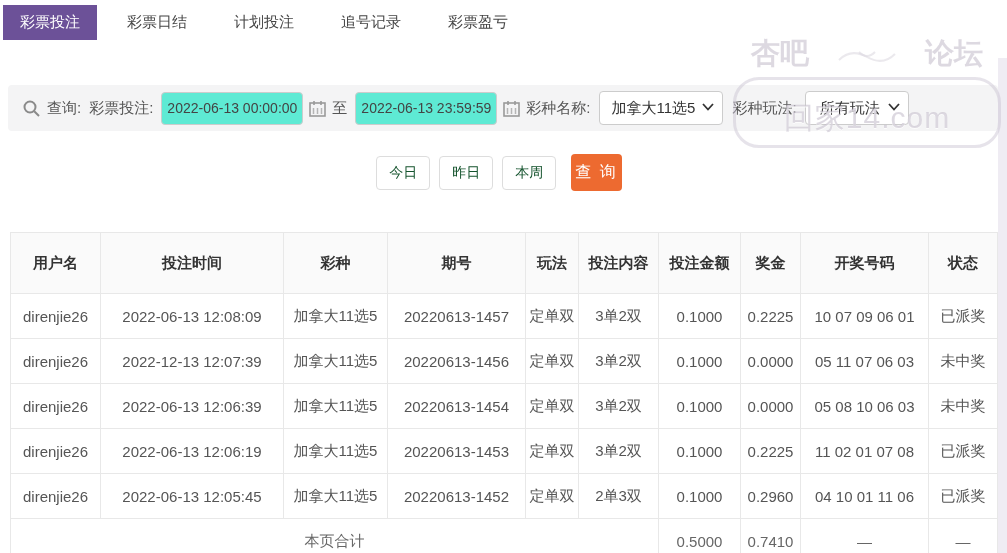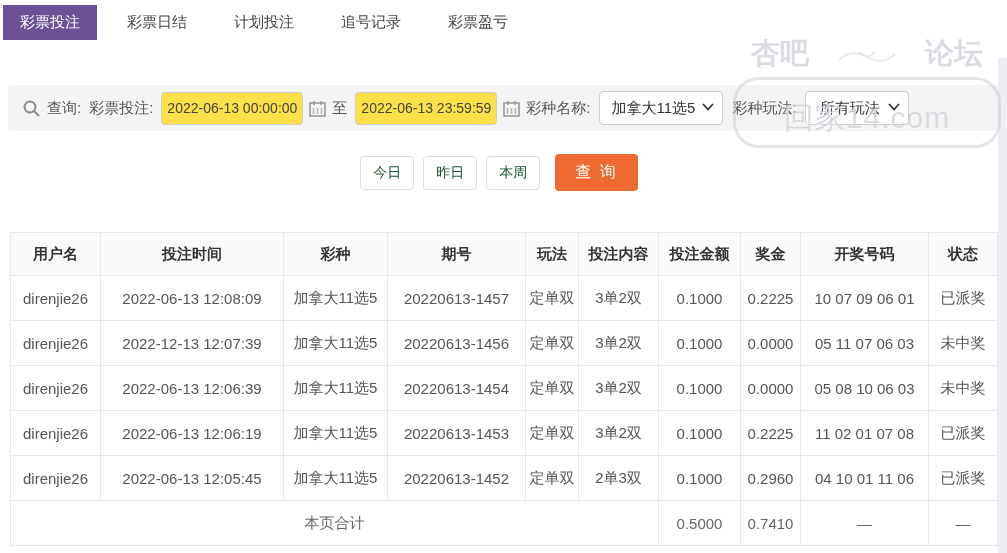--- a/index.html
+++ b/index.html
@@ -20,37 +20,37 @@
   .wm-top { display:flex; justify-content:space-between; align-items:center; padding:0 18px; font-size:29px; font-weight:bold;
             color:rgba(193,186,201,0.55); text-shadow:0 1px 0 rgba(255,255,255,0.7); }
   .wm-orn { opacity:.55; margin-top:10px; }
   .wm-frame { margin-top:2px; border:3px solid rgba(200,193,209,0.45); border-radius:26px; padding:18px 4px 6px 4px; }
   .wm-bottom { font-size:30px; font-weight:normal; letter-spacing:1px;
                color:rgba(193,186,201,0.55); text-shadow:0 1px 0 rgba(255,255,255,0.7); white-space:nowrap; }
   
   .search-panel { position:absolute; left:8px; top:85px; width:990px; height:46px; background:#f4f4f5; border-radius:4px;
                   display:flex; align-items:center; padding-left:14px; font-size:15px; color:#555; }
   .search-panel .lbl { margin-right:8px; white-space:nowrap; }
-  .inp { width:142px; height:33px; border:1px solid #ccc; border-radius:4px; background:#fde047;
+  .inp { width:142px; height:33px; border:1px solid #ccc; border-radius:4px; background:#5eead4;
          text-align:center; font-size:14px; color:#444; font-family:"Liberation Sans","DejaVu Sans",sans-serif; }
   .icon-btn { display:inline-flex; align-items:center; margin:0 6px; cursor:pointer; }
   .selwrap { position:relative; display:inline-flex; align-items:center; height:34px; min-width:124px;
              border:1px solid #ccc; border-radius:4px; background:#fff; padding:0 26px 0 12px; cursor:pointer;
              font-size:15px; color:#333; justify-content:center; }
   .selwrap svg { position:absolute; right:8px; top:11px; }
   .mag { margin-right:6px; display:inline-flex; }
   
   .actions { position:absolute; top:154px; left:0; width:998px; display:flex; justify-content:center; align-items:center; gap:9px; }
   .btn-light { padding:7px 12px; background:#fff; border:1px solid #ddd; border-radius:4px; color:#14532d; font-size:14px; cursor:pointer;
                font-family:"Liberation Sans","DejaVu Sans",sans-serif; }
-  .btn-primary { padding:8px 20px; margin-left:6px; background:#ed6a30; border:none; border-radius:4px; color:#fff; font-size:16px;
+  .btn-primary { padding:8px 4px; margin-left:6px; background:#ed6a30; border:none; border-radius:4px; color:#fff; font-size:16px;
                  letter-spacing:2px; cursor:pointer; font-family:"Liberation Sans","DejaVu Sans",sans-serif; }
   
   table.bets { position:absolute; left:10px; top:232px; width:987px; border-collapse:collapse; table-layout:fixed; font-size:15px; }
-  table.bets th { height:43px; background:#fafafa; color:#333; font-weight:bold; border:1px solid #e8e8e8; text-align:center; }
+  table.bets th { height:61px; background:#fafafa; color:#333; font-weight:bold; border:1px solid #e8e8e8; text-align:center; }
   table.bets td { height:45px; background:#fff; color:#555; border:1px solid #e8e8e8; text-align:center; overflow:hidden; white-space:nowrap; }
   td.status-paid { color:#ed7045; }
   td.status-lost { color:#bcbcbc; }
   tr.summary td { color:#666; }
 </style>
 </head>
 <body>
 
 <div class="nav">
   <div class="tab active">彩票投注</div>

